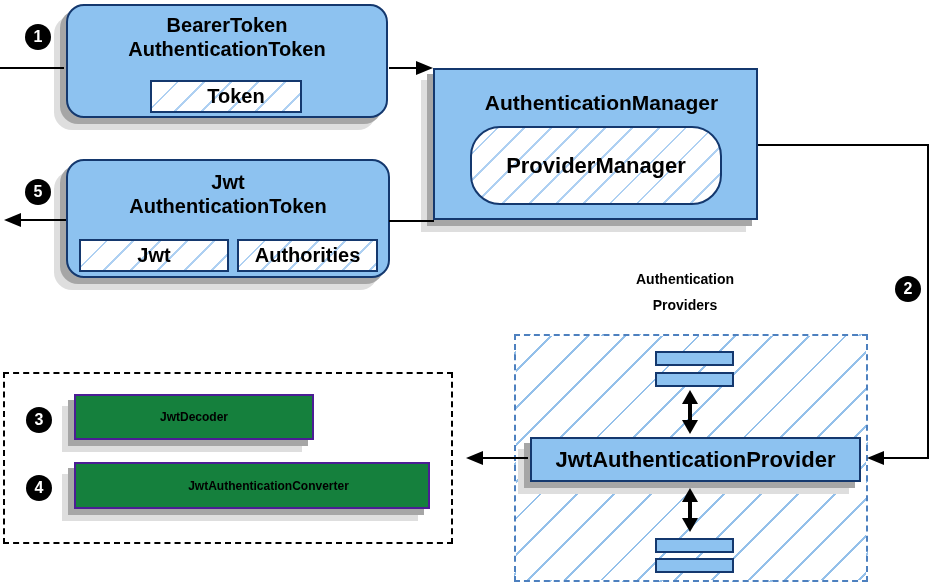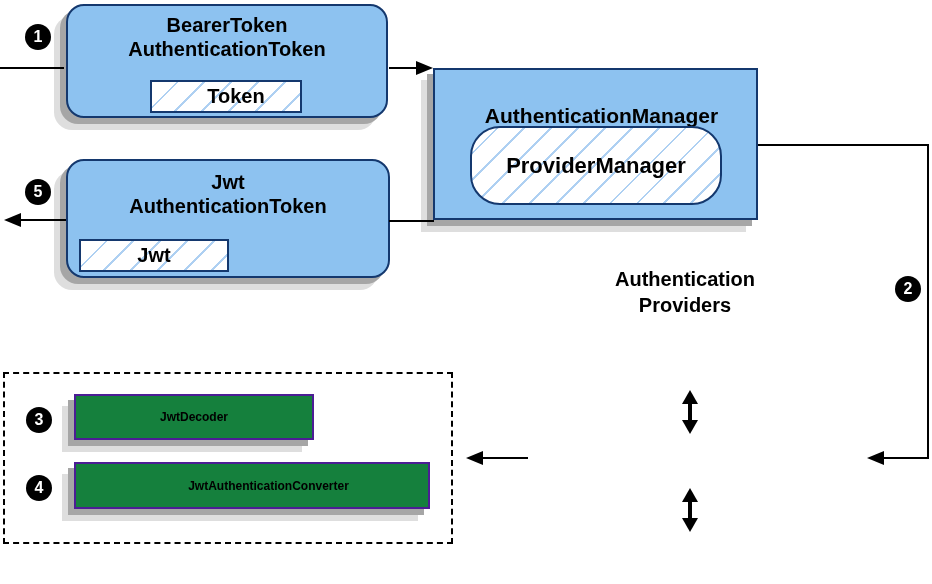--- a/index.html
+++ b/index.html
@@ -39,21 +39,21 @@
     border:2px dashed #000000;
   }
   .plain-box{
     position:absolute;background:#15803d;border:2px solid #4c1d95;box-sizing:border-box;
     display:flex;align-items:center;justify-content:center;font-size:12px;
     box-shadow:-6px 6px 0 #a6a6a6,-12px 12px 0 #dedede;
   }
   
   .group-label{
     position:absolute;left:560px;top:266px;width:250px;text-align:center;
-    font-size:20px;line-height:26px;
+    font-size:14px;line-height:26px;
   }
   
   .marker{
     position:absolute;width:26px;height:26px;border-radius:50%;background:#000;
     color:#fff;display:flex;align-items:center;justify-content:center;
     font-size:16px;line-height:1;
   }
   
   .connectors{position:absolute;left:0;top:0;width:932px;height:584px;pointer-events:none;}
 </style>
@@ -64,37 +64,45 @@
 
   <div class="node rounded" style="left:66px;top:4px;width:322px;height:114px;">
     <div class="node-title" style="margin-top:7px;">
       <div>BearerToken</div>
       <div>AuthenticationToken</div>
     </div>
     <div class="chip" style="left:82px;top:74px;width:152px;height:33px;padding-left:20px;">Token</div>
   </div>
 
   <div class="node" style="left:433px;top:68px;width:325px;height:152px;">
-    <div class="node-title" style="margin-top:34px;font-size:21px;padding-left:12px;">AuthenticationManager</div>
+    <div class="node-title" style="margin-top:21px;font-size:21px;padding-left:12px;">AuthenticationManager</div>
     <div class="chip" style="left:35px;top:56px;width:252px;height:79px;font-size:22px;border-radius:30px;">ProviderManager</div>
   </div>
 
   <div class="node rounded" style="left:66px;top:159px;width:324px;height:119px;">
     <div class="node-title" style="margin-top:9px;">
       <div>Jwt</div>
       <div>AuthenticationToken</div>
     </div>
     <div class="chip" style="left:11px;top:78px;width:150px;height:33px;">Jwt</div>
+    <div class="chip" style="left:169px;top:78px;width:141px;height:33px;">Authorities</div>
   </div>
 
   <div class="group-label">
     <div>Authentication</div>
     <div>Providers</div>
   </div>
 
+  <div class="providers-container">
+    <div class="mini-bar" style="left:139px;top:15px;"></div>
+    <div class="mini-bar" style="left:139px;top:36px;"></div>
+    <div class="provider-box">JwtAuthenticationProvider</div>
+    <div class="mini-bar" style="left:139px;top:202px;"></div>
+    <div class="mini-bar" style="left:139px;top:222px;"></div>
+  </div>
 
   <div class="decoder-container">
     <div class="plain-box" style="left:69px;top:20px;width:240px;height:46px;">JwtDecoder</div>
     <div class="plain-box" style="left:69px;top:88px;width:356px;height:47px;padding-left:33px;">JwtAuthenticationConverter</div>
   </div>
 
   <div class="marker" style="left:25px;top:24px;">1</div>
   <div class="marker" style="left:895px;top:276px;">2</div>
   <div class="marker" style="left:26px;top:407px;">3</div>
   <div class="marker" style="left:26px;top:475px;">4</div>

